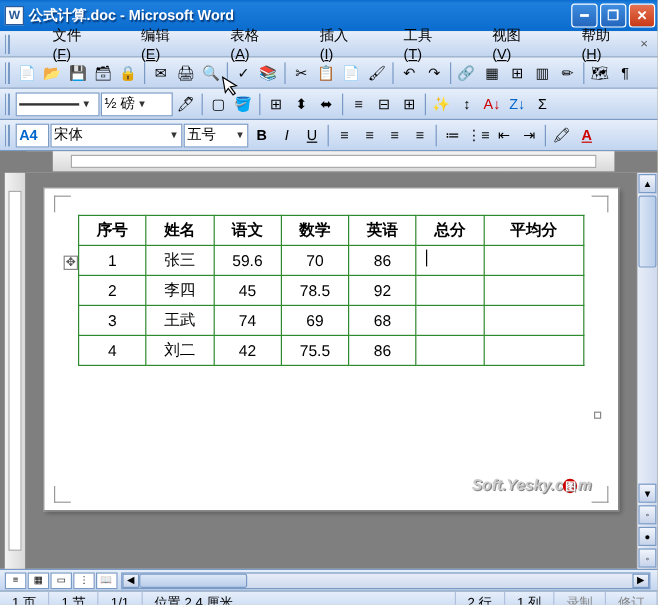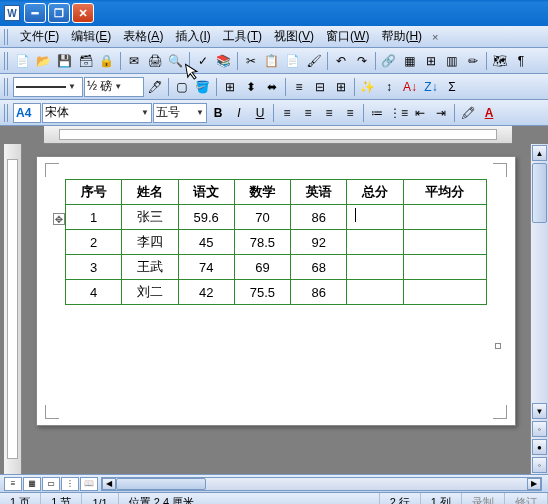--- a/index.html
+++ b/index.html
@@ -10,21 +10,21 @@
   .titlebar .app-icon { width: 16px; height: 16px; background: #fff; border: 1px solid #2a5a9a; margin-right: 4px; display:flex; align-items:center; justify-content:center; font-size:10px; color:#2a5a9a; font-weight:bold;}
   .titletext { flex: 1; font-size: 12px; font-weight: bold; text-shadow: 1px 1px 1px #053a7c; }
   .winbtns { display: flex; gap: 2px; }
   .winbtn { width: 22px; height: 20px; border: 1px solid #fff; border-radius: 3px; display:flex; align-items:center; justify-content:center; font-size:11px; font-weight:bold; color:#fff; }
   .winbtn.min, .winbtn.max { background: linear-gradient(#3f8ee0,#2366bd); }
   .winbtn.close { background: linear-gradient(#e57252,#c83a17); }
   
   
   .menubar { background: linear-gradient(#e6eefa, #c2d5f0); height: 22px; display:flex; align-items:center; padding: 0 4px; border-bottom:1px solid #7a9ac6; }
   .menubar .grip { width:6px; height:16px; background:repeating-linear-gradient(90deg,#7a9ac6 0 1px,transparent 1px 3px); margin-right:4px; }
-  .menu-item { padding: 2px 6px; color:#000; font-size:12px; }
+  .menu-item { padding: 2px 6px; color:#000; font-size:12px;margin-left:24px; }
   .menu-item u { text-decoration: underline; }
   .menux { color:#555; padding:0 4px; }
   
   
   .toolbar { background: linear-gradient(#e6eefa, #c2d5f0); height: 26px; display:flex; align-items:center; padding: 0 4px; border-bottom:1px solid #7a9ac6; gap:1px; }
   .toolbar .grip { width:6px; height:18px; background:repeating-linear-gradient(90deg,#7a9ac6 0 1px,transparent 1px 3px); margin-right:2px; }
   .tbtn { min-width:20px; height:20px; display:flex; align-items:center; justify-content:center; border:1px solid transparent; font-size:12px; }
   .sep { width:1px; height:18px; background:#7a9ac6; margin:0 2px; }
   .dd { display:flex; align-items:center; height:20px; border:1px solid #7a9ac6; background:#fff; font-size:12px; padding:0 2px; }
   .dd .arrow{ margin-left:2px; font-size:8px; color:#333; }
@@ -72,36 +72,36 @@
   
   .mouse-cursor{position:absolute; left:186px; top:62px; font-size:16px; color:#000; pointer-events:none; transform:rotate(-10deg);}
   
   svg{display:block;}
 </style>
 </head>
 <body>
 
 <div class="titlebar">
   <div class="app-icon">W</div>
+  <div class="titletext">公式计算.doc - Microsoft Word</div>
   <div class="winbtns">
     <div class="winbtn min">━</div>
     <div class="winbtn max">❐</div>
     <div class="winbtn close">✕</div>
   </div>
 </div>
 
 <div class="menubar">
   <div class="grip"></div>
   <div class="menu-item"><span>文件</span>(<u>F</u>)</div>
   <div class="menu-item"><span>编辑</span>(<u>E</u>)</div>
   <div class="menu-item"><span>表格</span>(<u>A</u>)</div>
   <div class="menu-item"><span>插入</span>(<u>I</u>)</div>
   <div class="menu-item"><span>工具</span>(<u>T</u>)</div>
   <div class="menu-item"><span>视图</span>(<u>V</u>)</div>
-  <div class="menu-item"><span>窗口</span>(<u>W</u>)</div>
   <div class="menu-item"><span>帮助</span>(<u>H</u>)</div>
   <div class="menux">×</div>
 </div>
 
 <div class="toolbar nowrap">
   <div class="grip"></div>
   <div class="tbtn">📄</div>
   <div class="tbtn">📂</div>
   <div class="tbtn">💾</div>
   <div class="tbtn">🗃</div>
@@ -251,20 +251,21 @@
           <td>刘二</td>
           <td>42</td>
           <td>75.5</td>
           <td>86</td>
           <td></td>
           <td></td>
         </tr>
       </tbody>
         </table>
       <div class="resize-sq"></div>
+      <div class="watermark"><span>Soft.Yesky.c</span><span class="dot">图</span><span>m</span></div>
     </div>
   </div>
   <div class="vscroll">
     <div class="sbtn">▲</div>
     <div class="thumb"></div>
     <div class="track"></div>
     <div class="sbtn">▼</div>
     <div class="sbtn">◦</div>
     <div class="sbtn">●</div>
     <div class="sbtn">◦</div>

